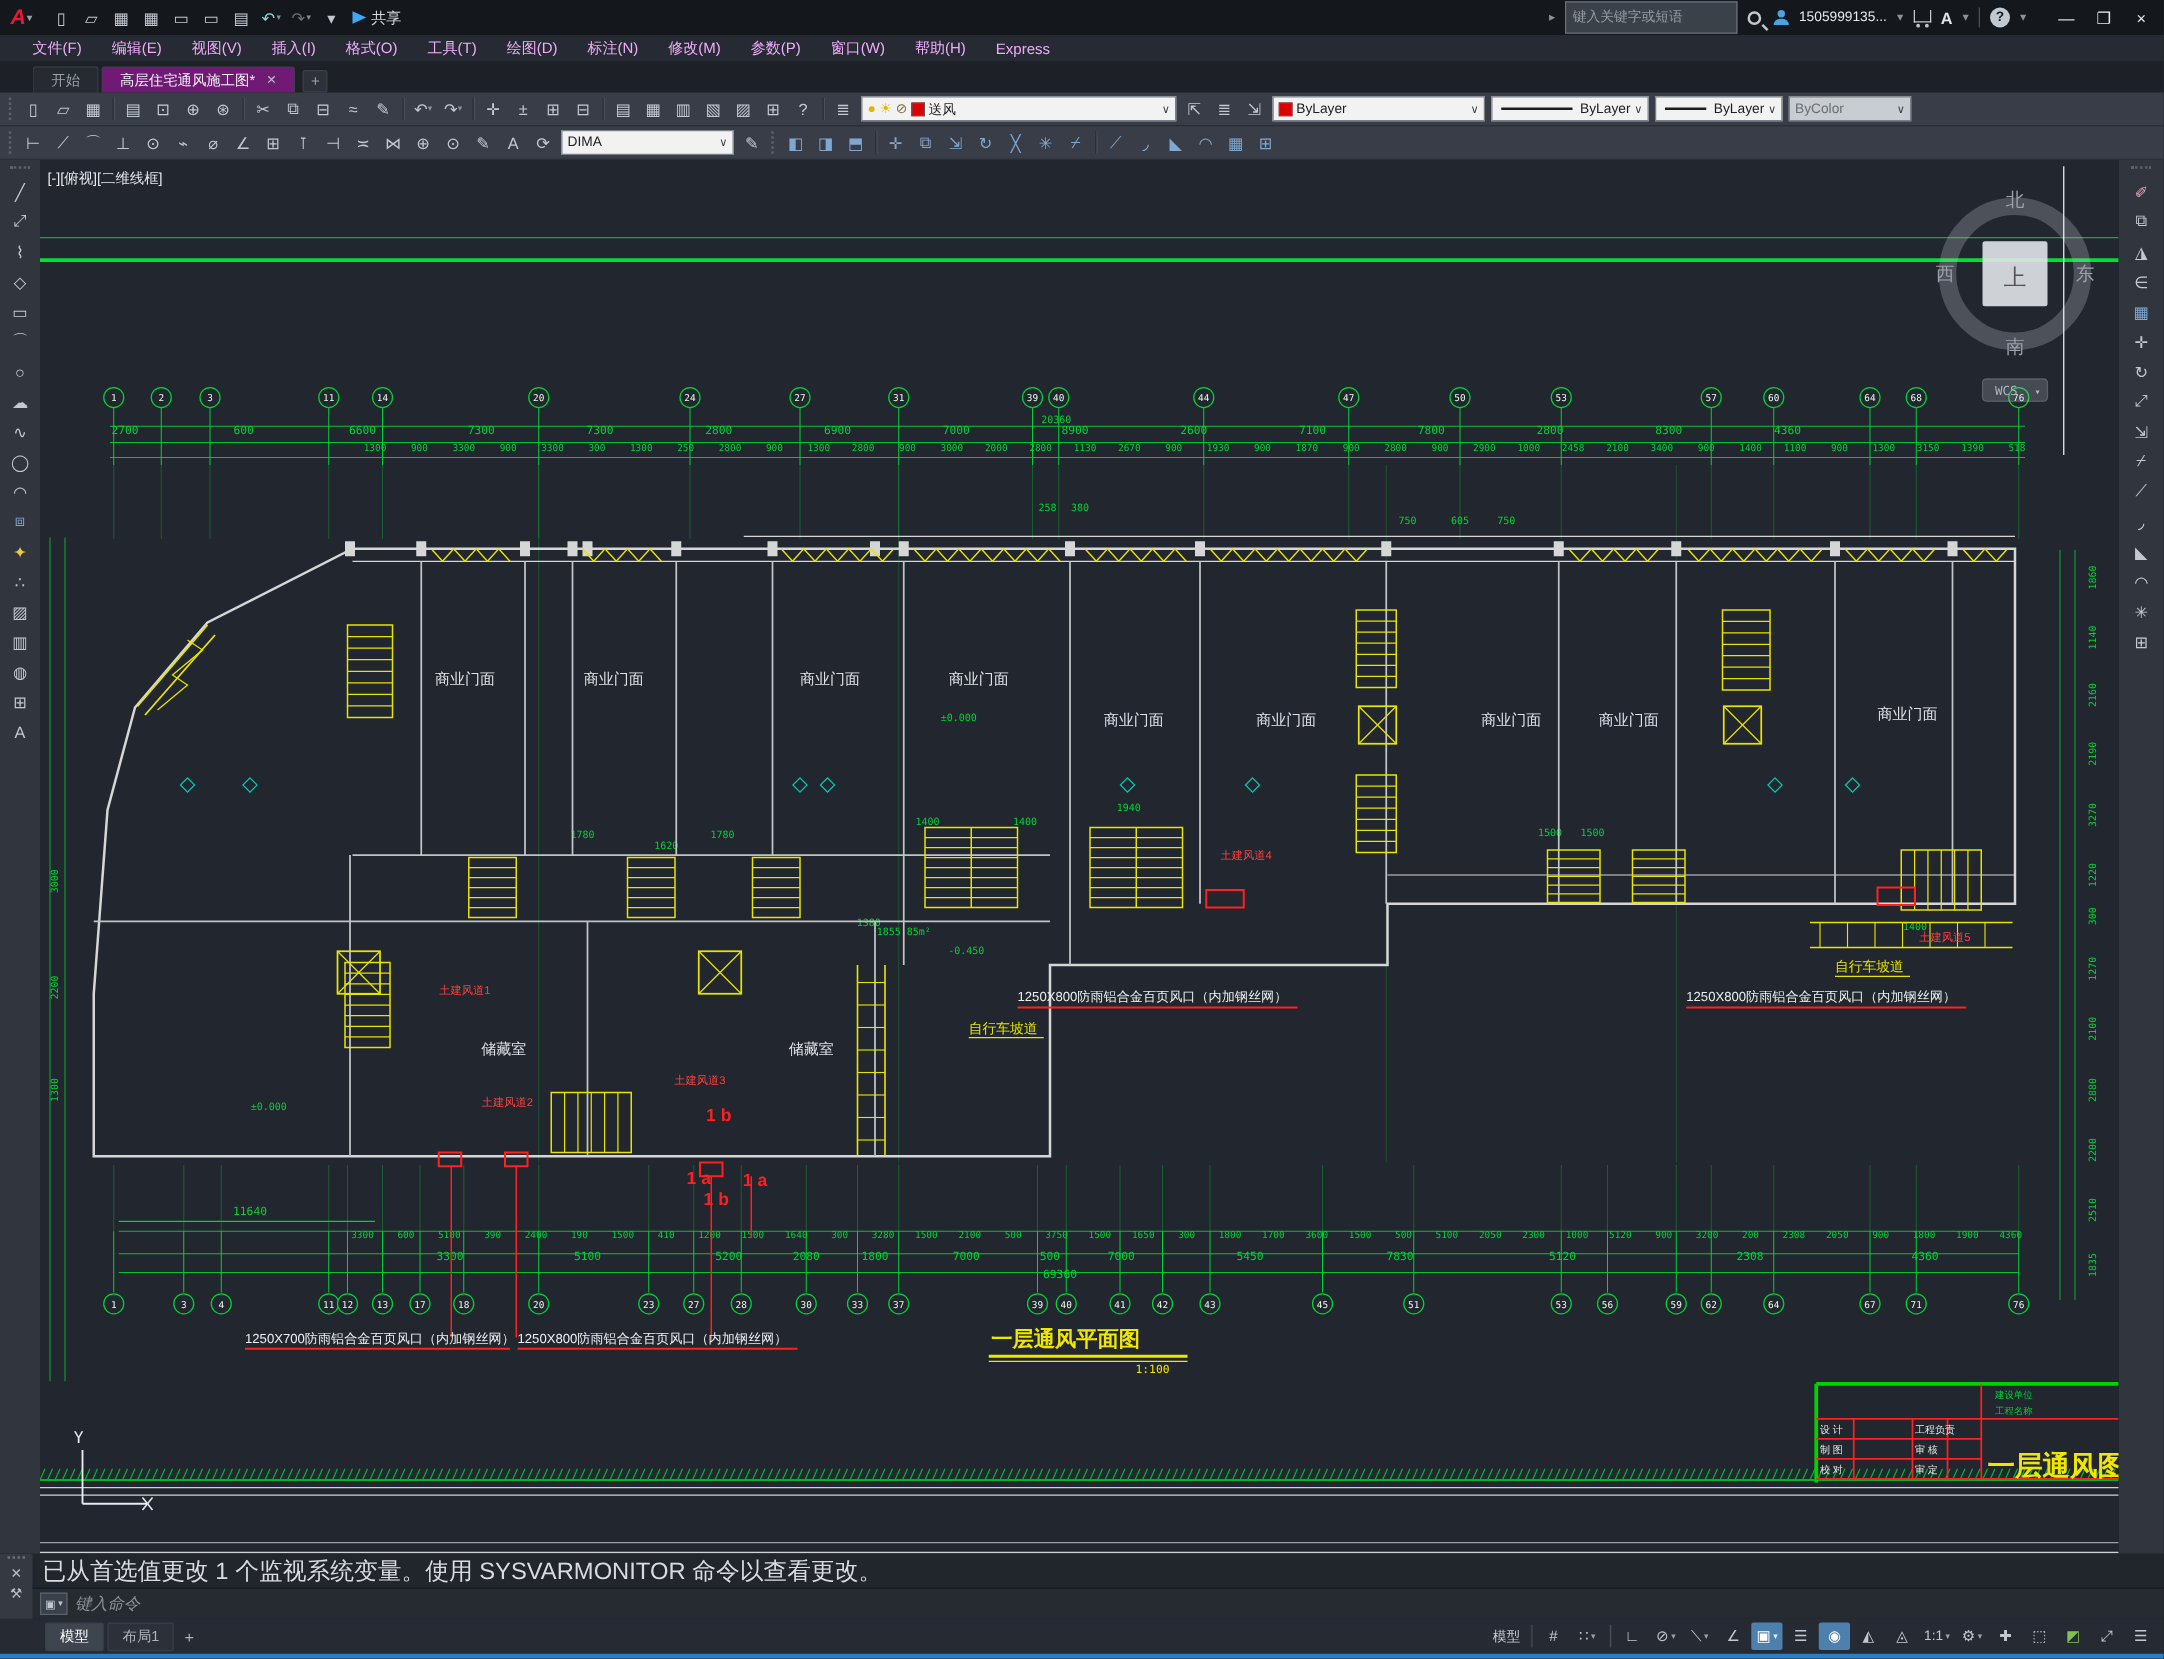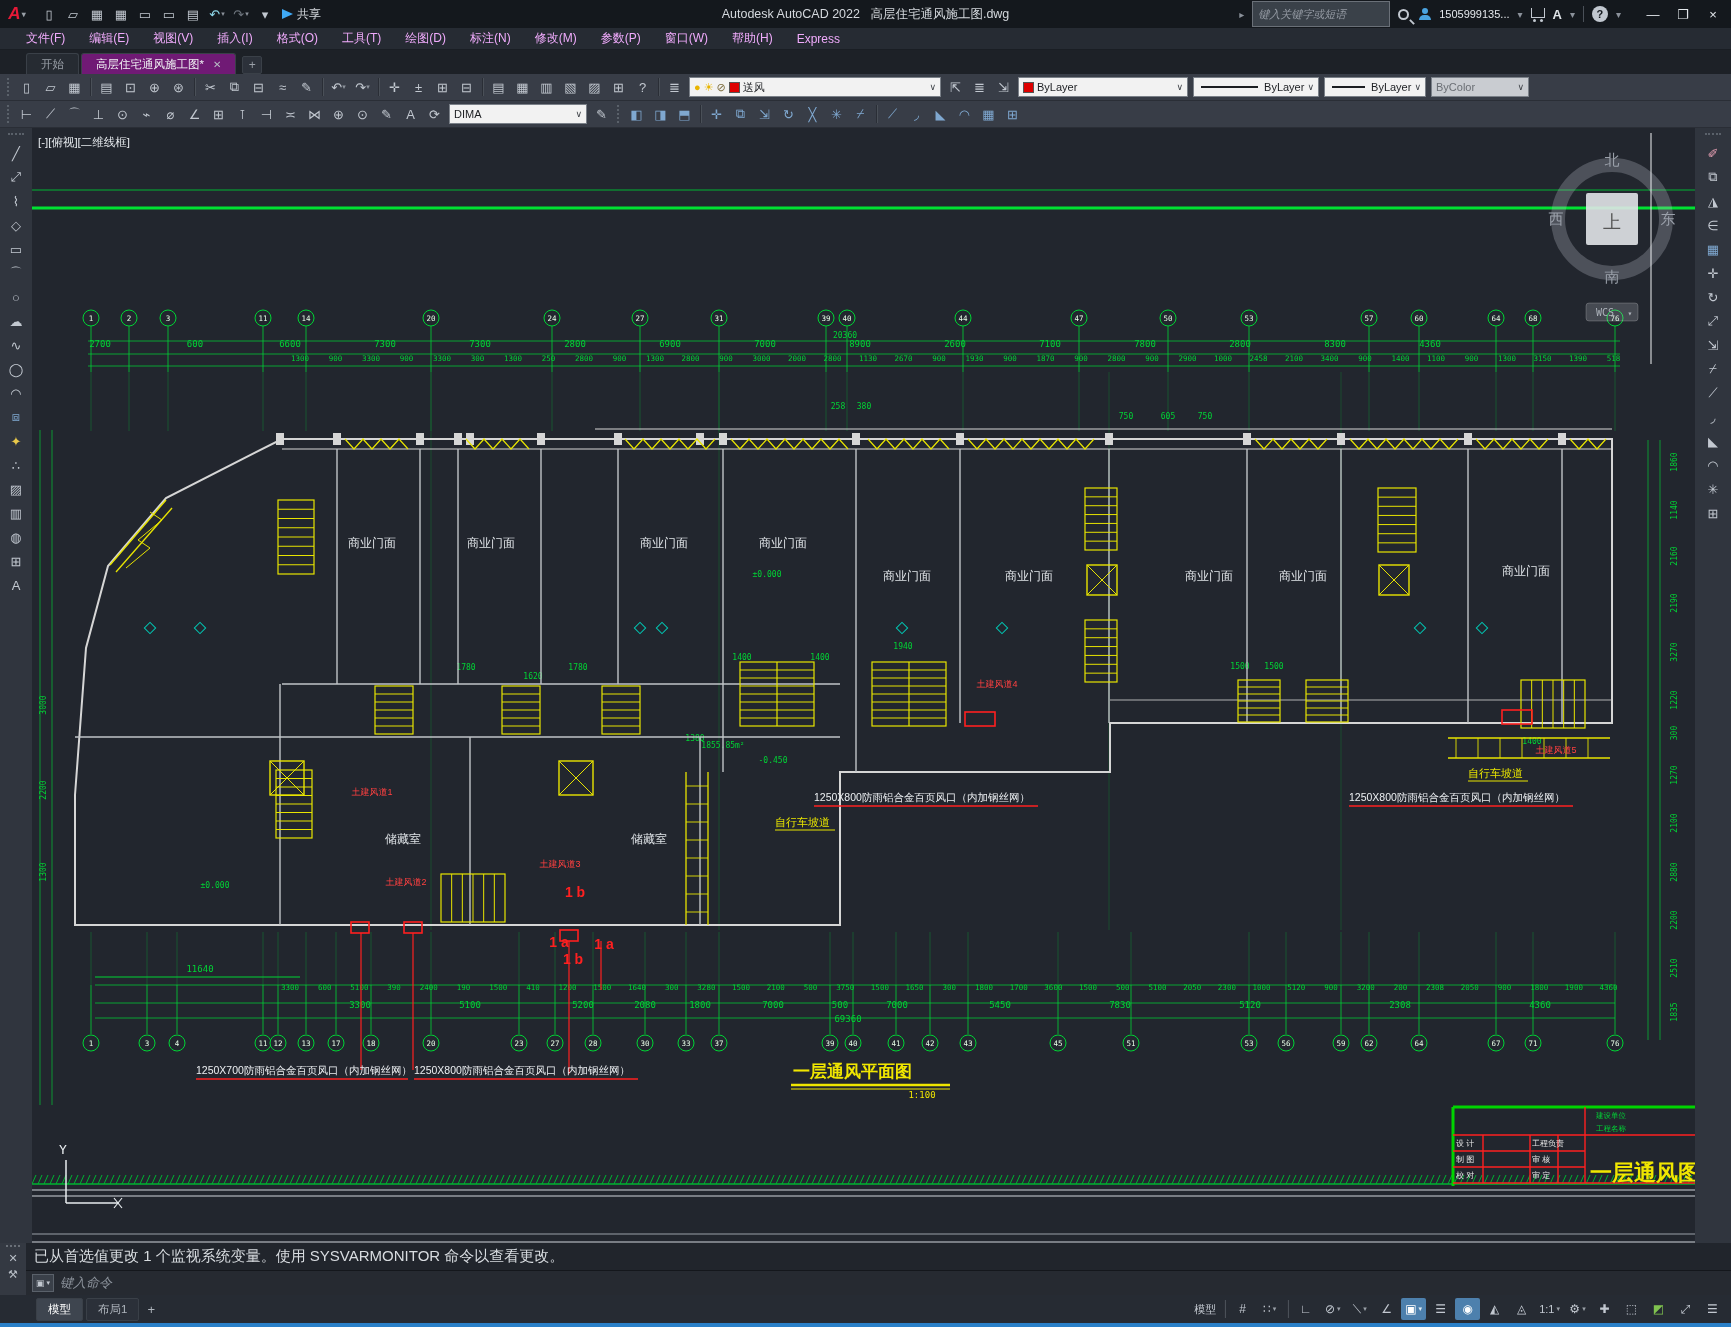--- a/index.html
+++ b/index.html
@@ -11,21 +11,21 @@
 .alogo{width:26px;height:22px;display:flex;align-items:center;justify-content:center;font-weight:bold;font-style:italic;font-size:17px;color:#e51937}
 .alogo .dd{font-style:normal;font-size:8px;color:#9aa0a8;margin-left:1px}
 .qat{display:flex;align-items:center;gap:2px;margin-left:8px}
 .qbtn{min-width:22px;height:20px;display:flex;align-items:center;justify-content:center;color:#c2c8d0;font-size:13px}
 .qbtn .dd{font-size:7px;margin-left:1px;color:#8b919a}
 .share{display:flex;align-items:center;gap:4px;margin-left:6px;color:#d4d8dd}
 .plane{width:0;height:0;border-left:11px solid #3fa9f5;border-top:5px solid transparent;border-bottom:5px solid transparent}
 .tcenter{position:absolute;left:0;right:0;text-align:center;pointer-events:none;color:#d4d8dd;font-size:12.5px}
 .tright{margin-left:auto;display:flex;align-items:center;gap:8px;z-index:2}
 .collapse{color:#8b919a;font-size:10px}
-.searchbox{width:138px;height:18px;background:#3a4149;border:1px solid #6a7078;color:#e0e4e8;font-size:11px;font-style:italic;padding:12px 5px;font-family:"Liberation Sans",sans-serif}
+.searchbox{width:138px;height:18px;background:#3a4149;border:1px solid #6a7078;color:#e0e4e8;font-size:11px;padding:12px 5px;font-family:"Liberation Sans",sans-serif}
 .searchbox::placeholder{color:#959ba4}
 .lens{width:11px;height:11px;border:2px solid #c2c8d0;border-radius:50%;position:relative;margin-right:2px}
 .lens:after{content:"";position:absolute;width:6px;height:2px;background:#c2c8d0;transform:rotate(45deg);left:9px;top:10px}
 .person{width:12px;height:12px;position:relative}
 .person:before{content:"";position:absolute;width:6px;height:6px;border-radius:50%;background:#4aa3e0;left:3px;top:0}
 .person:after{content:"";position:absolute;width:12px;height:5px;border-radius:5px 5px 0 0;background:#4aa3e0;bottom:0}
 .acct{color:#e4e8ec;font-size:11px}
 .cart{width:14px;height:10px;border:1.5px solid #c2c8d0;border-top:none;position:relative;margin-top:-3px}
 .cart:after{content:"";position:absolute;width:3px;height:3px;border-radius:50%;background:#c2c8d0;left:1px;bottom:-5px;box-shadow:7px 0 0 #c2c8d0}
 .abig{color:#e0e4e8;font-weight:bold;font-size:13px}
@@ -60,21 +60,21 @@
 .vtb.right{width:36px}
 .vtb .tb{width:26px;height:24px}
 .vgrab{width:16px;height:4px;border-top:2px dotted #5a616a;margin:3px 0 4px}
 .canvas{flex:1;position:relative;background:#22262e;overflow:hidden}
 svg text{font-family:"DejaVu Sans Mono","Liberation Sans",monospace}
 svg .cjk{font-family:"Liberation Sans",sans-serif}
 
 .cmdwrap{flex:0 0 auto;position:relative;background:#21252c}
 .cmdstrip{position:absolute;left:0;top:0;bottom:0;width:26px;background:#343942;display:flex;flex-direction:column;align-items:center;padding-top:2px;gap:3px;color:#b8bec6;font-size:11px}
 .cmdstrip .h{width:14px;border-top:2px dotted #6a7078;margin-bottom:2px}
-.cmdhist{height:27px;display:flex;align-items:center;padding-left:34px;font-size:15px;color:#d8dce0}
+.cmdhist{height:27px;display:flex;align-items:center;padding-left:34px;font-size:19px;color:#d8dce0}
 .cmdline{height:25px;display:flex;align-items:center;padding-left:32px;background:#262a31;border-top:1px solid #14171c;gap:6px}
 .cmdico{width:22px;height:18px;background:#3a4049;border:1px solid #5a616a;display:flex;align-items:center;justify-content:center;font-size:9px;color:#c2c8d0;gap:2px}
 .cmdtext{font-size:13px;font-style:italic;color:#8b929b}
 
 .bottomrow{height:28px;background:#262b33;display:flex;align-items:center;padding:0 6px;flex:0 0 auto}
 .ltabs{display:flex;align-items:center;gap:3px;margin-left:30px}
 .ltab{padding:3px 11px;font-size:11.5px;color:#aeb4bc;background:#2b3039;border:1px solid #3a4048;border-radius:2px}
 .ltab.active{background:#3e454f;color:#fff}
 .lplus{width:18px;height:18px;display:flex;align-items:center;justify-content:center;color:#aeb4bc;font-size:13px}
 .statusicons{margin-left:auto;display:flex;align-items:center;gap:2px}
@@ -125,23 +125,20 @@
           <span style="color: rgb(109, 116, 125);">↷</span>
           <span class="dd">▾</span>
         </span>
         <span class="qbtn">
           <span>▾</span>
         </span>
       </div>
     <div class="share">
       <span class="plane"></span>
       <span>共享</span>
-    </div>
-    <div class="tcenter">
-      <span>Autodesk AutoCAD 2022</span>&nbsp;&nbsp;&nbsp;<span>高层住宅通风施工图.dwg</span>
     </div>
     <div class="tright">
       <span class="collapse">▸</span>
       <input class="searchbox" placeholder="键入关键字或短语" style="">
       <span class="lens"></span>
       <span class="person"></span>
       <span class="acct">1505999135...</span>
       <span class="collapse">▾</span>
       <span class="cart"></span>
       <span class="abig">A</span>

